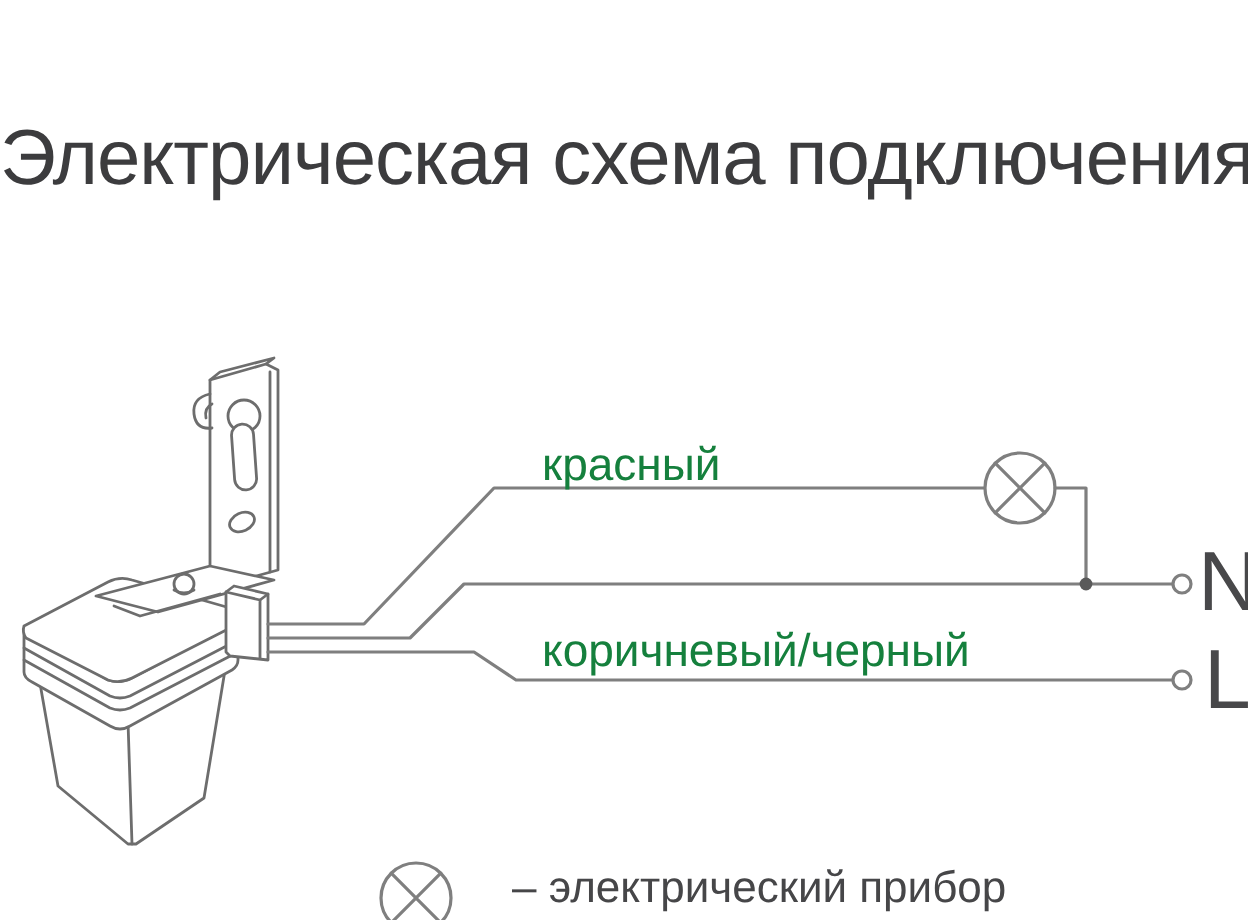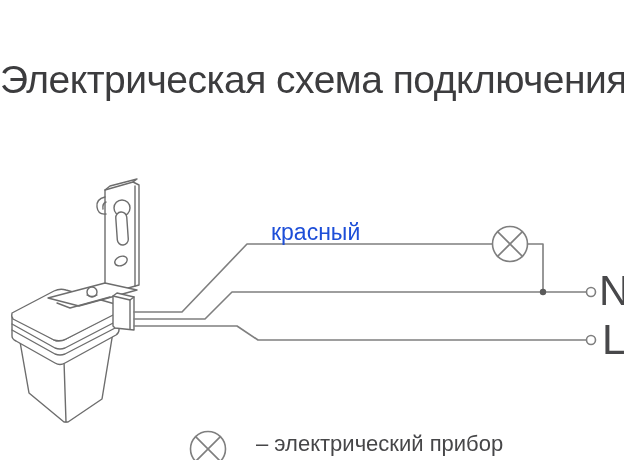--- a/index.html
+++ b/index.html
@@ -12,21 +12,21 @@
     margin-top:36px;
   }
   .page-title{
     position:absolute;left:0px;top:22px;
     font-size:39px;font-weight:300;letter-spacing:-0.5px;
     color:#3c3c3e;white-space:nowrap;
   }
   .wire-label{
     position:absolute;
     font-size:23px;font-weight:300;
-    color:#1d4ed8;white-space:nowrap;
+    color:#15803d;white-space:nowrap;
   }
   .lbl-red{left:271px;top:183px;}
   .lbl-blue{left:271px;top:228px;}
   .lbl-brown{left:271px;top:276px;}
   .terminal-label{
     position:absolute;
     font-size:42px;font-weight:300;
     color:#48484a;line-height:1;
   }
   .term-n{left:599px;top:234px;}
@@ -110,18 +110,19 @@
 
     <g>
       <circle class="stroke" cx="208" cy="413" r="17.5" fill="#ffffff"></circle>
       <path class="stroke" d="M195.6 400.6 L220.4 425.4 M220.4 400.6 L195.6 425.4"></path>
     </g>
   </svg>
 
   <div class="page-title">Электрическая схема подключения</div>
 
   <div class="wire-label lbl-red">красный</div>
+  <div class="wire-label lbl-brown">коричневый/черный</div>
 
   <div class="terminal-label term-n">N</div>
   <div class="terminal-label term-l">L</div>
 
   <div class="legend-text">– электрический прибор</div>
 </div>
 
 </body></html>

